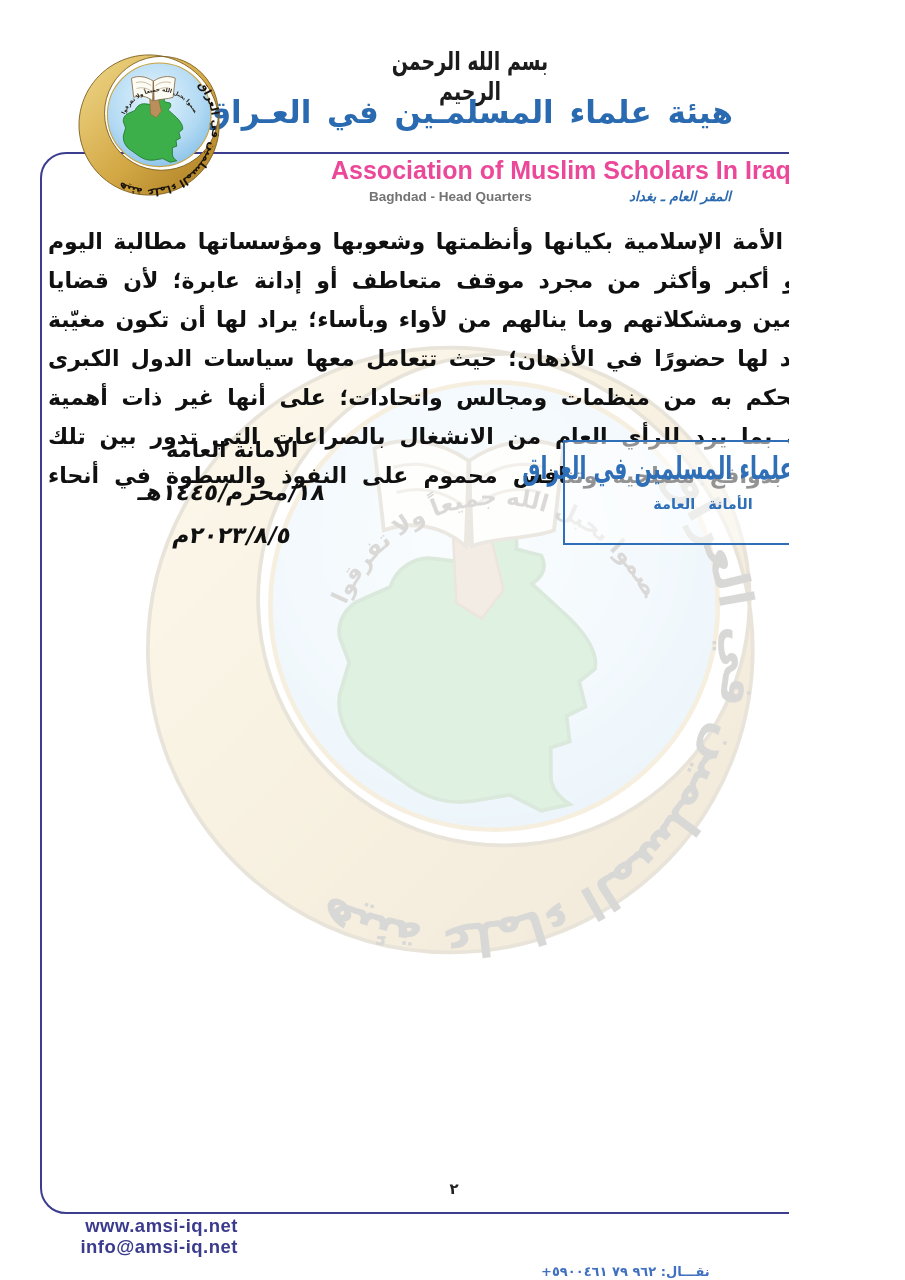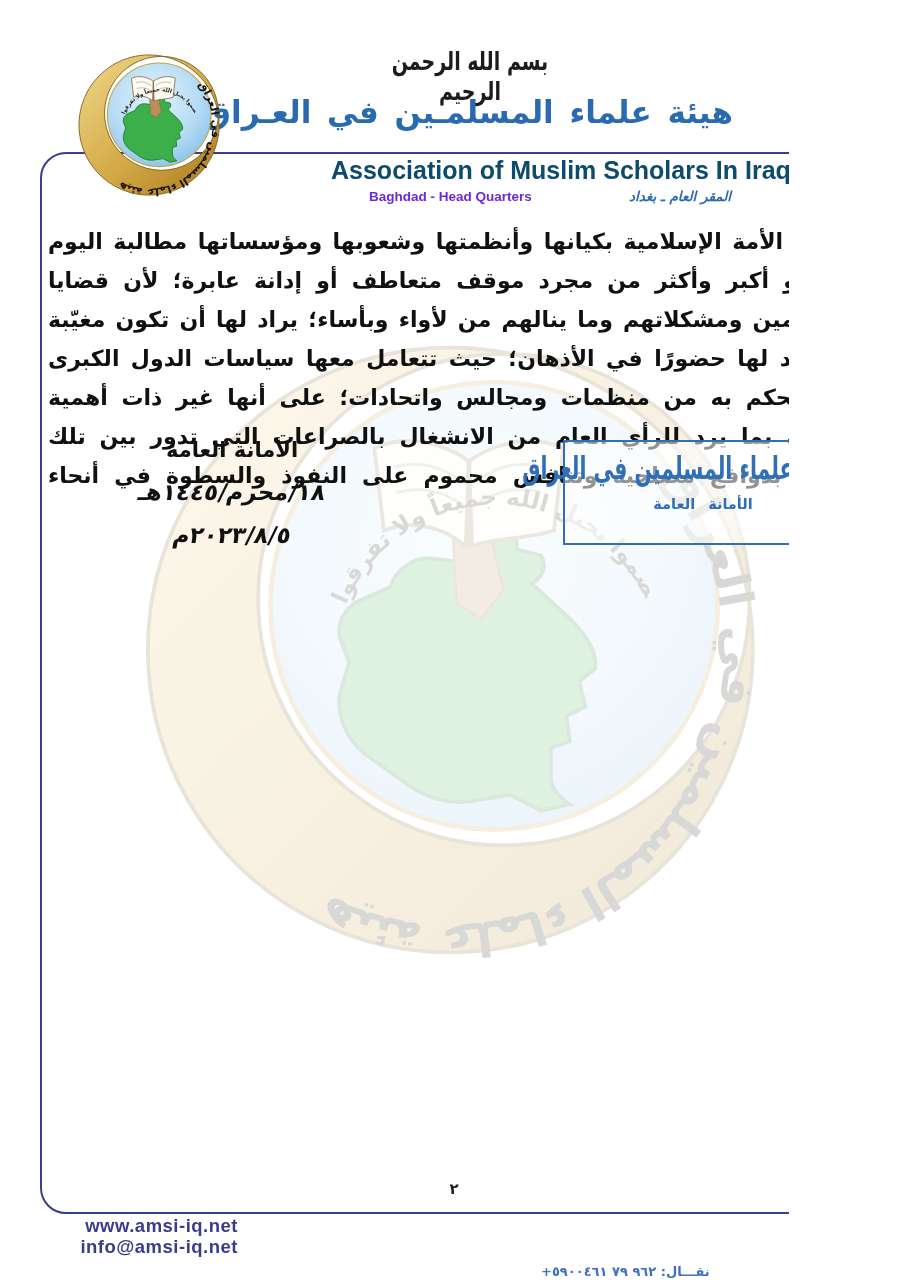--- a/index.html
+++ b/index.html
@@ -36,33 +36,33 @@
   .title-ar{
     position:absolute;right:56px;top:94px;width:440px;
     direction:rtl;text-align:left;
     font-weight:700;font-size:31px;color:#2a6ab0;
     word-spacing:5px;letter-spacing:0px;z-index:2;white-space:nowrap;
   }
   .title-en{
     position:absolute;right:46px;top:156px;width:412px;
     text-align:center;
     font-family:"Liberation Sans",sans-serif;
-    font-weight:700;font-size:25px;color:#0c4a6e;z-index:2;white-space:nowrap;
+    font-weight:700;font-size:25px;color:#ec4899;z-index:2;white-space:nowrap;
   }
   .subtitle{
     position:absolute;right:58px;top:188px;width:362px;
     display:flex;justify-content:space-between;align-items:center;
     direction:rtl;z-index:2;
   }
   .subtitle .ar{
     font-weight:700;font-size:13.5px;color:#2a6ab0;direction:rtl;white-space:nowrap;font-style:italic;
   }
   .subtitle .en{
     font-family:"Liberation Sans",sans-serif;
-    font-weight:700;font-size:13.5px;color:#6d28d9;white-space:nowrap;
+    font-weight:700;font-size:13.5px;color:#737373;white-space:nowrap;
   }
   
   .body-text{
     position:absolute;left:48px;top:222px;width:810px;
     direction:rtl;text-align:justify;text-justify:inter-word;
     font-weight:700;font-size:22px;line-height:39px;color:#101010;
     text-indent:38px;z-index:2;
   }
   
   .sig-block{

